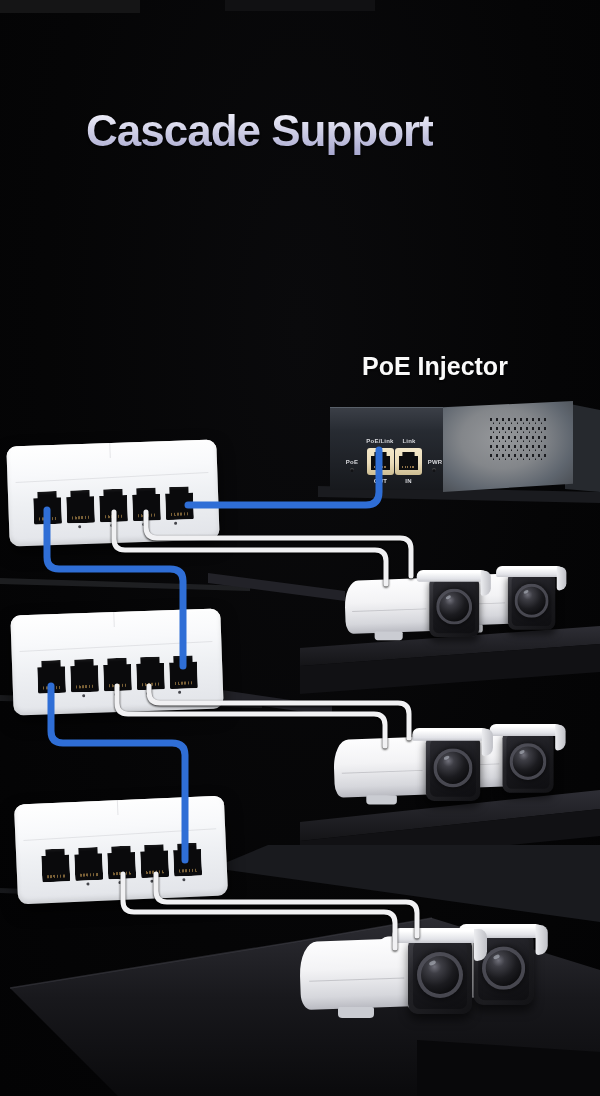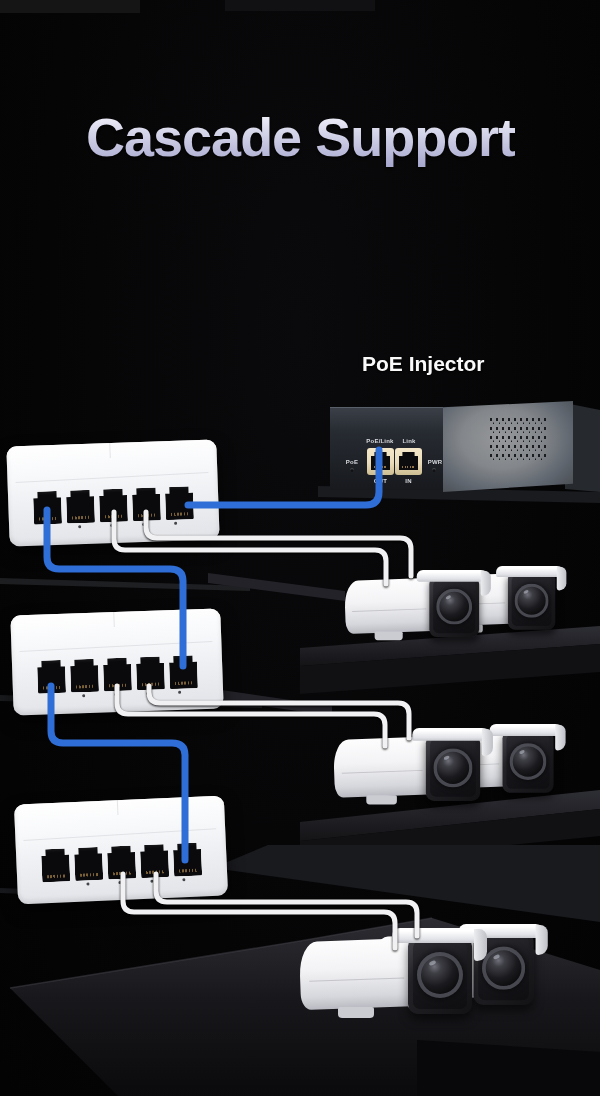--- a/index.html
+++ b/index.html
@@ -11,27 +11,27 @@
   .stage *{position:absolute;box-sizing:border-box;}
 
   
   .title1{
     left:30px;top:16px;font-size:54px;font-weight:700;letter-spacing:-1px;white-space:nowrap;
     background:linear-gradient(180deg,var(--title-blue-top) 8%,#4b8fd9 48%,var(--title-blue-bottom) 95%);
     -webkit-background-clip:text;background-clip:text;color:transparent;
     filter:drop-shadow(0 2px 1px rgba(0,0,0,.65));
   }
   .title2{
-    left:86px;top:106px;font-size:54px;font-weight:700;letter-spacing:-1px;white-space:nowrap;
+    left:86px;top:106px;font-size:44px;font-weight:700;letter-spacing:-1px;white-space:nowrap;
     background:linear-gradient(180deg,var(--title-white-top) 10%,#cfcfe6 50%,var(--title-white-bottom) 95%);
     -webkit-background-clip:text;background-clip:text;color:transparent;
     filter:drop-shadow(0 2px 1px rgba(0,0,0,.65));
   }
   .injector-label{
-    left:362px;top:352px;font-size:21px;font-weight:700;color:#fafafa;white-space:nowrap;
+    left:362px;top:352px;font-size:25px;font-weight:700;color:#fafafa;white-space:nowrap;
     filter:drop-shadow(0 1px 1px rgba(0,0,0,.8));
   }
 
   
   .bg-shapes{left:0;top:0;z-index:1;}
   .cables{left:0;top:0;z-index:20;pointer-events:none;}
   .cable-blue{fill:none;stroke:var(--cable-blue);stroke-width:7;stroke-linecap:round;stroke-linejoin:round;}
   .cable-white{fill:none;stroke:var(--cable-white);stroke-width:5;stroke-linecap:round;stroke-linejoin:round;
     filter:drop-shadow(0 1px 1px rgba(0,0,0,.9));}
 

